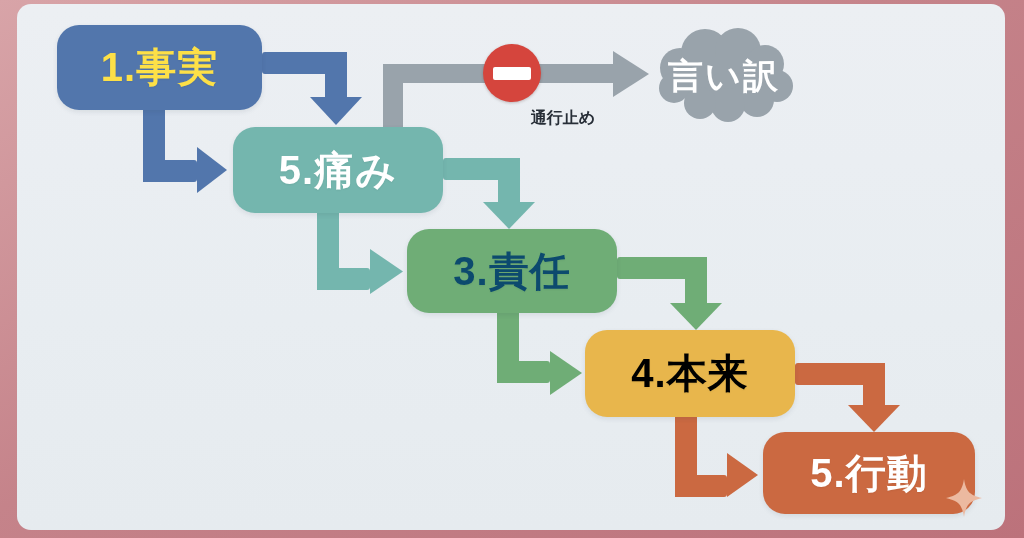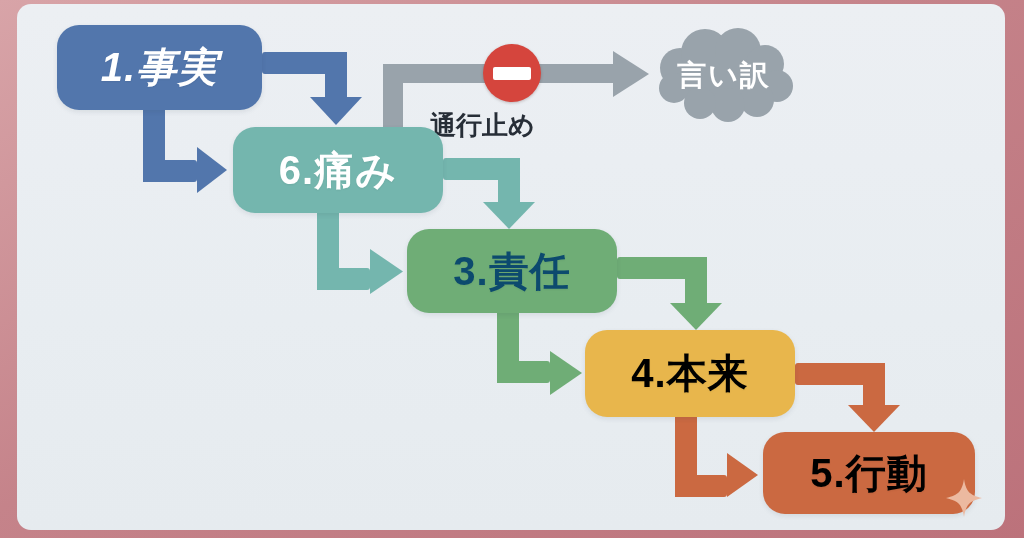--- a/index.html
+++ b/index.html
@@ -69,27 +69,27 @@
   #gd-k  { left: 613px; top: 51px; }
   #no-entry-sign {
     position: absolute; left: 483px; top: 44px; width: 58px; height: 58px;
     border-radius: 50%;
     display: flex; align-items: center; justify-content: center;
     box-shadow: 0 1px 3px rgba(60,20,20,0.25);
   }
   #no-entry-bar { width: 38px; height: 13px; border-radius: 2px; }
   #sign-label {
     position: absolute; left: 430px; top: 108px; width: 165px; height: 30px;
-    text-align: left; font-size: 26px; font-weight: bold;
+    text-align: right; font-size: 16px; font-weight: bold;
   }
   #cloud { position: absolute; left: 648px; top: 26px; }
   #cloud-label {
     position: absolute; left: 658px; top: 58px; width: 132px; height: 36px;
     display: flex; align-items: center; justify-content: center;
-    font-size: 29px; font-weight: 600; letter-spacing: 2px;
+    font-size: 35px; font-weight: 600; letter-spacing: 2px;
   }
   #sparkle { position: absolute; left: 946px; top: 479px; }
 </style>
 </head>
 <body>
 
 <div class="frame" style="background-color: rgb(197, 131, 138);">
   <div class="panel" style="background-color: rgb(233, 237, 241);"></div>
 </div>
 
@@ -158,30 +158,30 @@
 <svg class="head" id="a4t-k" width="52" height="27">
     <polygon points="0,0 52,0 26,27" fill="#cb6941"></polygon>
   </svg>
 <div class="bar" id="a4s-v" style="background-color: rgb(203, 105, 65);"></div>
 <div class="bar round" id="a4s-h" style="background-color: rgb(203, 105, 65);"></div>
 <svg class="head" id="a4s-k" width="31" height="44">
     <polygon points="0,0 31,22 0,44" fill="#cb6941"></polygon>
   </svg>
 
 <div class="step-box" id="box-1" style="background-color: rgb(82, 118, 172);">
-  <span class="step-label" style="color: #ffffff; font-style: italic;">1.事実</span>
+  <span class="step-label" style="color: #fde047;">1.事実</span>
 </div>
 <div class="step-box" id="box-2" style="background-color: rgb(116, 182, 174);">
-  <span class="step-label" style="color: rgb(255, 255, 255);">6.痛み</span>
+  <span class="step-label" style="color: rgb(255, 255, 255);">5.痛み</span>
 </div>
 <div class="step-box" id="box-3" style="background-color: rgb(111, 173, 118);">
   <span class="step-label" style="color: #0c4a6e;">3.責任</span>
 </div>
 <div class="step-box" id="box-4" style="background-color: rgb(232, 182, 76);">
   <span class="step-label" style="color: #000000;">4.本来</span>
 </div>
 <div class="step-box" id="box-5" style="background-color: rgb(203, 105, 65);">
-  <span class="step-label" style="color: #000000;">5.行動</span>
+  <span class="step-label" style="color: #ffffff;">5.行動</span>
 </div>
 
 <svg id="sparkle" width="36" height="38">
   <path d="M18,0 C20,12 23,16 36,19 C23,22 20,26 18,38 C16,26 13,22 0,19 C13,16 16,12 18,0 Z" fill="#ecb9a0"></path>
 </svg>
 
 </body></html>

